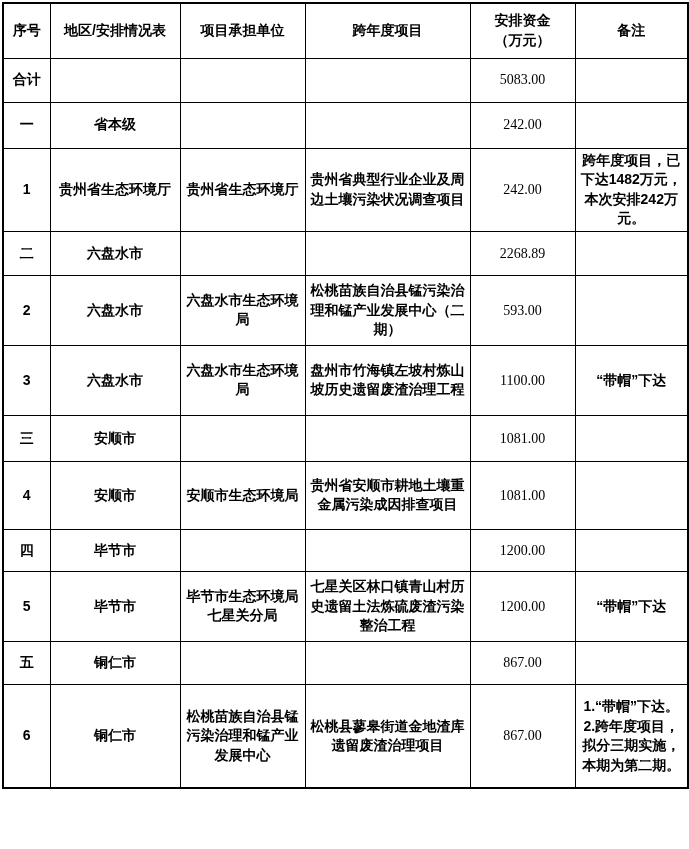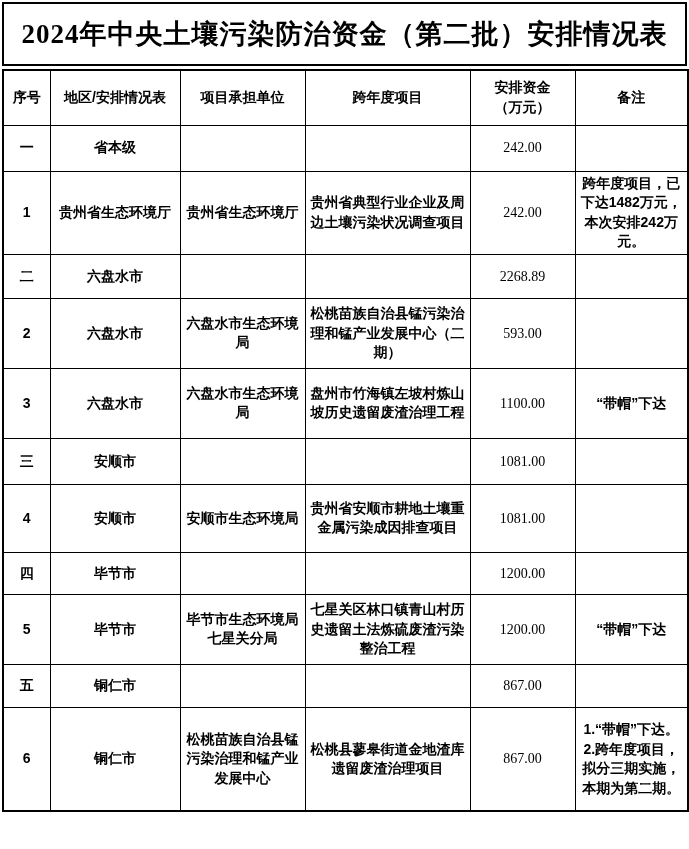--- a/index.html
+++ b/index.html
@@ -56,23 +56,20 @@
     font-size:15px;
     text-align:center;
   }
   .note{white-space:pre-line;}
 </style>
 </head>
 <body>
 
 <div class="page">
 
-  <div class="title-box">
-    <span class="title-text">2024年中央土壤污染防治资金（第二批）安排情况表</span>
-  </div>
 
   <table class="funding">
     <colgroup>
       <col style="width:47px">
         <col style="width:130px">
         <col style="width:125px">
       <col style="width:165px">
         <col style="width:105px">
         <col style="width:113px">
     </colgroup>
@@ -81,20 +78,28 @@
         <th>序号</th>
         <th>地区/安排情况表</th>
         <th>项目承担单位</th>
         <th>跨年度项目</th>
         <th>安排资金
 （万元）</th>
         <th>备注</th>
       </tr>
     </thead>
     <tbody>
+      <tr style="height:44px">
+        <td class="zh c-center">合计</td>
+        <td class="zh c-center"></td>
+        <td class="zh c-left"></td>
+        <td class="zh c-left"></td>
+        <td class="num">5083.00</td>
+        <td class="zh c-left note"></td>
+      </tr>
       <tr style="height:46px">
         <td class="zh c-center">一</td>
         <td class="zh c-center">省本级</td>
         <td class="zh c-left"></td>
         <td class="zh c-left"></td>
         <td class="num">242.00</td>
         <td class="zh c-left note"></td>
       </tr>
       <tr style="height:70px">
         <td class="zh c-center">1</td>

